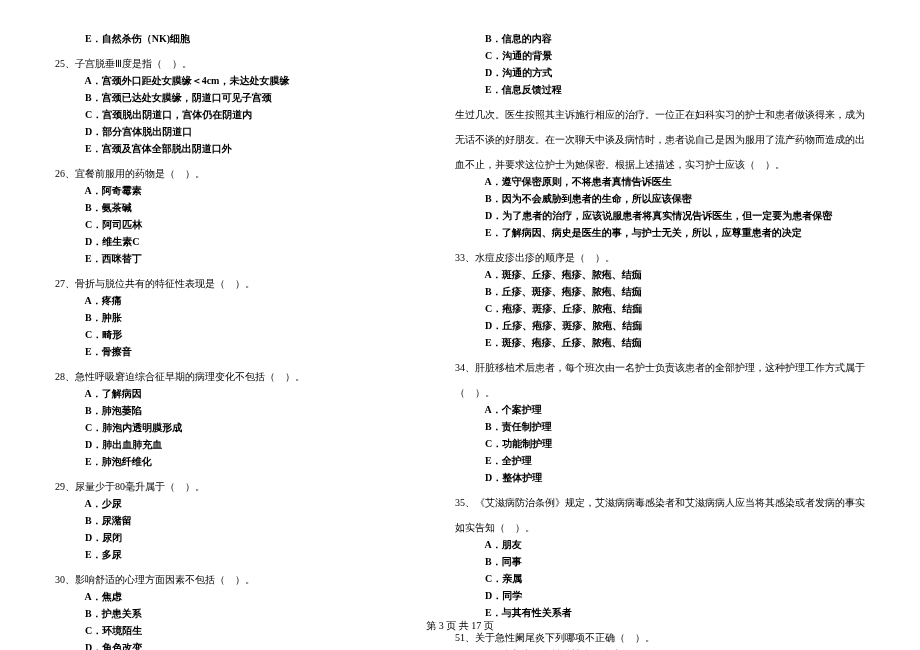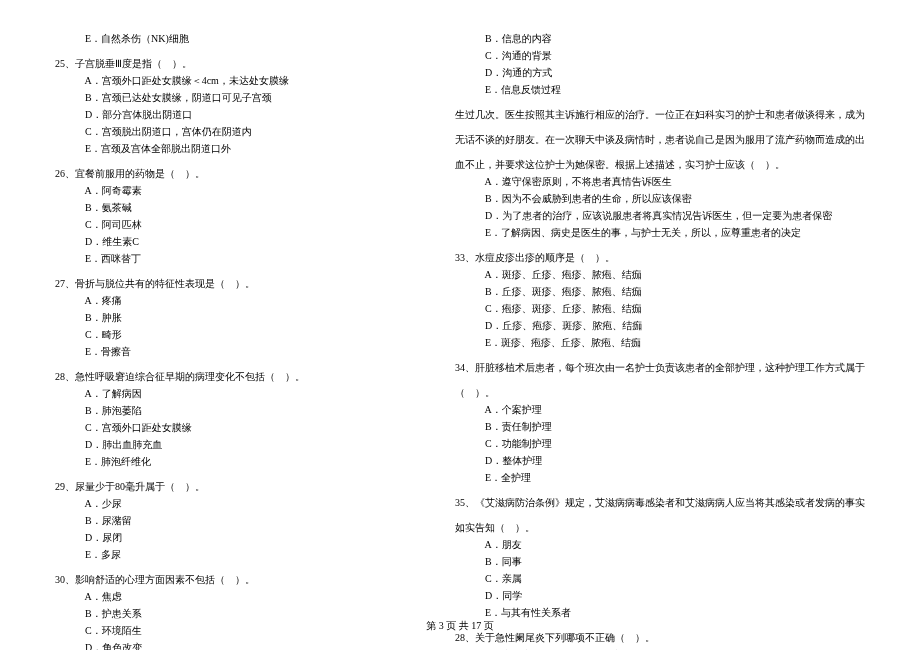--- a/index.html
+++ b/index.html
@@ -19,20 +19,21 @@
       padding: 30px 55px 0 55px;
       gap: 40px;
     }
     .column {
       flex: 1;
       display: flex;
       flex-direction: column;
     }
     .option-line {
       white-space: pre;
+      font-weight: bold;
     }
     .question-line {
       white-space: pre;
       margin-top: 8px;
     }
     .footer {
       position: absolute;
       bottom: 16px;
       left: 0;
       width: 920px;
@@ -42,38 +43,38 @@
   </style>
 </head>
 <body>
 
 <div class="container">
   <div class="column" id="left-col">
       <div class="option-line">            E．自然杀伤（NK)细胞</div>
       <div class="question-line">25、子宫脱垂Ⅲ度是指（    ）。</div>
       <div class="option-line">            A．宫颈外口距处女膜缘＜4cm，未达处女膜缘</div>
       <div class="option-line">            B．宫颈已达处女膜缘，阴道口可见子宫颈</div>
+      <div class="option-line">            C．宫颈脱出阴道口，宫体仍在阴道内</div>
       <div class="option-line">            D．部分宫体脱出阴道口</div>
-      <div class="option-line">            C．宫颈脱出阴道口，宫体仍在阴道内</div>
       <div class="option-line">            E．宫颈及宫体全部脱出阴道口外</div>
       <div class="question-line">26、宜餐前服用的药物是（    ）。</div>
       <div class="option-line">            A．阿奇霉素</div>
       <div class="option-line">            B．氨茶碱</div>
       <div class="option-line">            C．阿司匹林</div>
       <div class="option-line">            D．维生素C</div>
       <div class="option-line">            E．西咪替丁</div>
       <div class="question-line">27、骨折与脱位共有的特征性表现是（    ）。</div>
       <div class="option-line">            A．疼痛</div>
       <div class="option-line">            B．肿胀</div>
       <div class="option-line">            C．畸形</div>
       <div class="option-line">            E．骨擦音</div>
       <div class="question-line">28、急性呼吸窘迫综合征早期的病理变化不包括（    ）。</div>
       <div class="option-line">            A．了解病因</div>
       <div class="option-line">            B．肺泡萎陷</div>
-      <div class="option-line">            C．宫颈外口距处女膜缘</div>
+      <div class="option-line">            C．肺泡内透明膜形成</div>
       <div class="option-line">            D．肺出血肺充血</div>
       <div class="option-line">            E．肺泡纤维化</div>
       <div class="question-line">29、尿量少于80毫升属于（    ）。</div>
       <div class="option-line">            A．少尿</div>
       <div class="option-line">            B．尿潴留</div>
       <div class="option-line">            D．尿闭</div>
       <div class="option-line">            E．多尿</div>
       <div class="question-line">30、影响舒适的心理方面因素不包括（    ）。</div>
       <div class="option-line">            A．焦虑</div>
       <div class="option-line">            B．护患关系</div>
@@ -97,28 +98,28 @@
       <div class="option-line">            A．斑疹、丘疹、疱疹、脓疱、结痂</div>
       <div class="option-line">            B．丘疹、斑疹、疱疹、脓疱、结痂</div>
       <div class="option-line">            C．疱疹、斑疹、丘疹、脓疱、结痂</div>
       <div class="option-line">            D．丘疹、疱疹、斑疹、脓疱、结痂</div>
       <div class="option-line">            E．斑疹、疱疹、丘疹、脓疱、结痂</div>
       <div class="question-line">34、肝脏移植术后患者，每个班次由一名护士负责该患者的全部护理，这种护理工作方式属于</div>
       <div class="question-line">（    ）。</div>
       <div class="option-line">            A．个案护理</div>
       <div class="option-line">            B．责任制护理</div>
       <div class="option-line">            C．功能制护理</div>
+      <div class="option-line">            E．全护理</div>
       <div class="option-line">            D．整体护理</div>
-      <div class="option-line">            E．全护理</div>
       <div class="question-line">35、《艾滋病防治条例》规定，艾滋病病毒感染者和艾滋病病人应当将其感染或者发病的事实</div>
       <div class="question-line">如实告知（    ）。</div>
       <div class="option-line">            A．朋友</div>
       <div class="option-line">            B．同事</div>
       <div class="option-line">            C．亲属</div>
       <div class="option-line">            D．同学</div>
       <div class="option-line">            E．与其有性关系者</div>
-      <div class="question-line">28、关于急性阑尾炎下列哪项不正确（    ）。</div>
+      <div class="question-line">51、关于急性阑尾炎下列哪项不正确（    ）。</div>
       <div class="option-line">            A．多数病人有转移性右下腹痛</div>
       <div class="option-line">            B．均有固定的麦氏点压痛</div>
       <div class="option-line">            C．腰大肌试验可为阳性</div>
     </div>
 </div>
 <div class="footer">第 3 页 共 17 页</div>
 
 </body></html>

